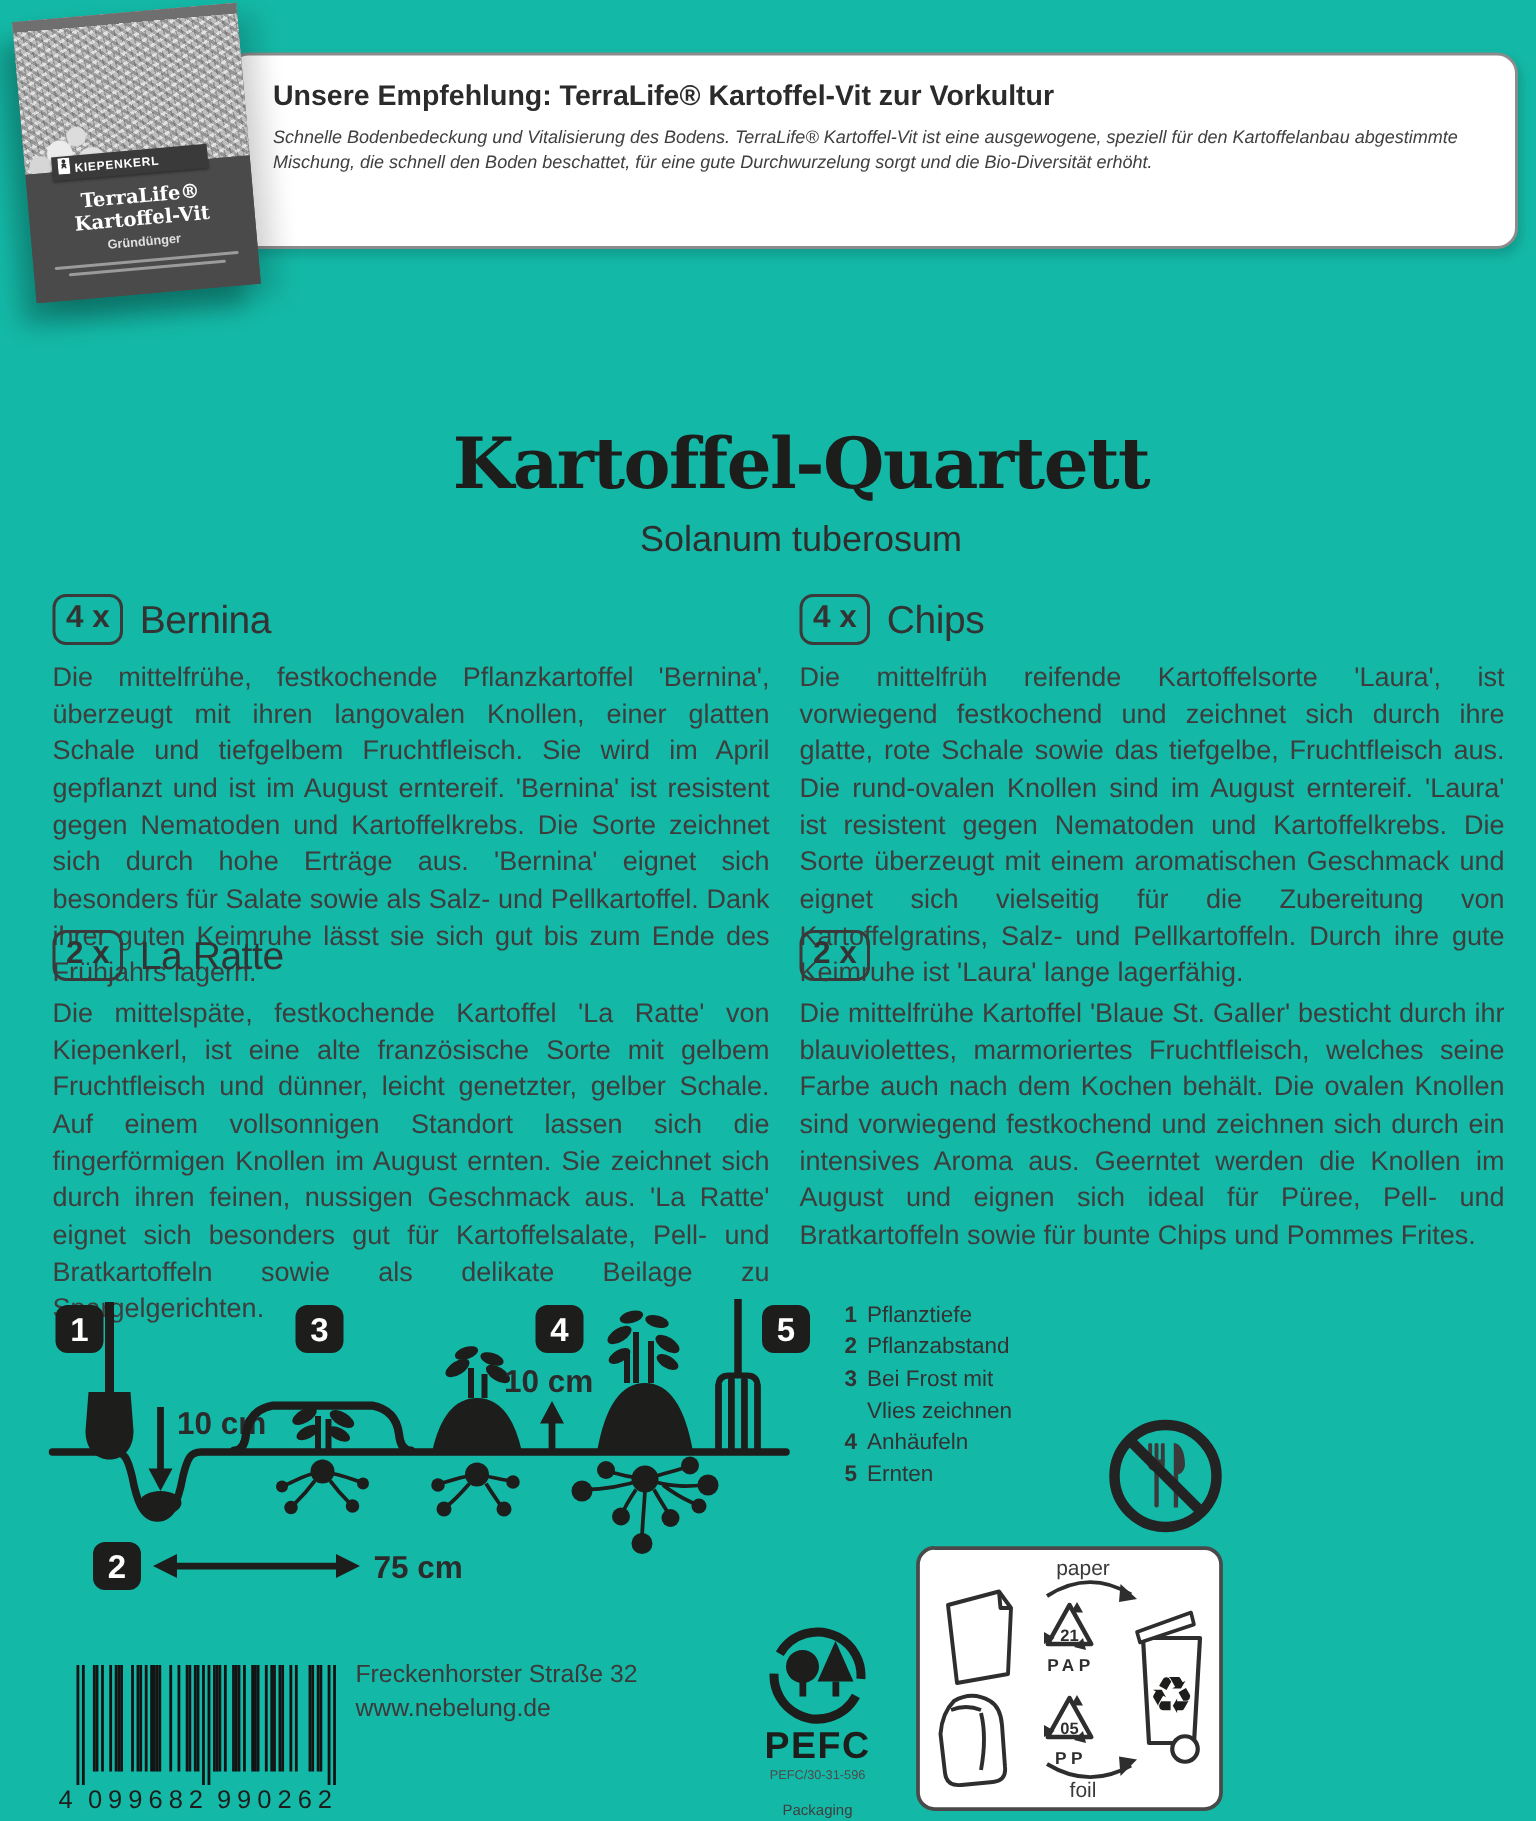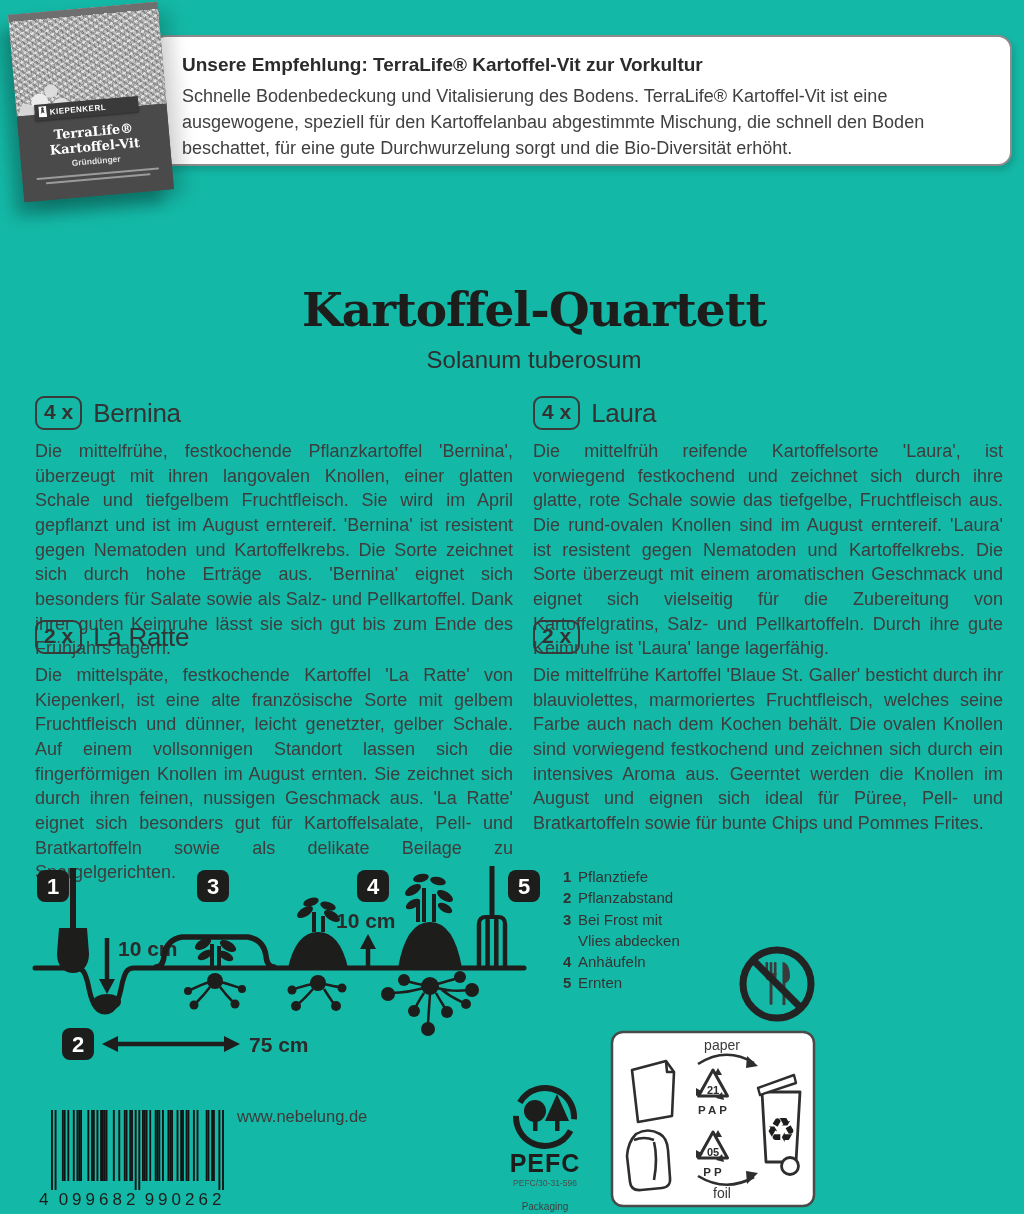--- a/index.html
+++ b/index.html
@@ -5,21 +5,21 @@
   html,body{margin:0;padding:0;background:#fff;}
   .sheet{position:relative;width:1024px;height:1214px;background:#14b8a6;overflow:hidden;
          font-family:"Liberation Sans",sans-serif;color:#3c3c3c;}
 
   
   .reco-box{position:absolute;left:152px;top:35px;width:860px;height:131px;
             border:2px solid #8c8c8c;border-radius:14px;background:#fff;
             box-shadow:2px 4px 7px rgba(0,0,0,.16);box-sizing:border-box;
             padding:17px 20px 0 28px;}
   .reco-title{font-size:19px;font-weight:bold;color:#2b2b2b;margin:0 0 7px 0;}
-  .reco-body{font-size:18px;line-height:1.45;color:#404040;width:805px;}
+  .reco-body{font-size:12px;line-height:1.45;color:#404040;width:805px;font-style:italic;}
 
   
   .bag{position:absolute;left:16px;top:8px;width:150px;height:188px;
        transform:rotate(-5deg);background:#4e4e4e;border-radius:2px;
        box-shadow:-10px 14px 16px rgba(0,0,0,.28),12px 8px 16px rgba(0,0,0,.15);}
   .bag-photo{position:absolute;left:0;top:0;right:0;height:102px;background-color:#bdbdbd;
     background-image:
       linear-gradient(180deg,#6f6f6f 0 7px,rgba(0,0,0,0) 7px),
       radial-gradient(circle at 16% 88%,#ececec 0 8px,rgba(0,0,0,0) 9px),
       radial-gradient(circle at 30% 95%,#e0e0e0 0 9px,rgba(0,0,0,0) 10px),
@@ -121,21 +121,21 @@
     <div class="v-block">
       <div class="v-head">
         <span class="qty-badge">4 x</span>
         <span class="v-name">Bernina</span>
       </div>
       <div class="v-desc">Die mittelfrühe, festkochende Pflanzkartoffel 'Bernina', überzeugt mit ihren langovalen Knollen, einer glatten Schale und tiefgelbem Fruchtfleisch. Sie wird im April gepflanzt und ist im August erntereif. 'Bernina' ist resistent gegen Nematoden und Kartoffelkrebs. Die Sorte zeichnet sich durch hohe Erträge aus. 'Bernina' eignet sich besonders für Salate sowie als Salz- und Pellkartoffel. Dank ihrer guten Keimruhe lässt sie sich gut bis zum Ende des Frühjahrs lagern.</div>
     </div>
     <div class="v-block">
       <div class="v-head">
         <span class="qty-badge">4 x</span>
-        <span class="v-name">Laura</span>
+        <span class="v-name">Chips</span>
       </div>
       <div class="v-desc">Die mittelfrüh reifende Kartoffelsorte 'Laura', ist vorwiegend festkochend und zeichnet sich durch ihre glatte, rote Schale sowie das tiefgelbe, Fruchtfleisch aus. Die rund-ovalen Knollen sind im August erntereif. 'Laura' ist resistent gegen Nematoden und Kartoffelkrebs. Die Sorte überzeugt mit einem aromatischen Geschmack und eignet sich vielseitig für die Zubereitung von Kartoffelgratins, Salz- und Pellkartoffeln. Durch ihre gute Keimruhe ist 'Laura' lange lagerfähig.</div>
     </div>
     <div class="v-block">
       <div class="v-head">
         <span class="qty-badge">2 x</span>
         <span class="v-name">La Ratte</span>
       </div>
       <div class="v-desc">Die mittelspäte, festkochende Kartoffel 'La Ratte' von Kiepenkerl, ist eine alte französische Sorte mit gelbem Fruchtfleisch und dünner, leicht genetzter, gelber Schale. Auf einem vollsonnigen Standort lassen sich die fingerförmigen Knollen im August ernten. Sie zeichnet sich durch ihren feinen, nussigen Geschmack aus. 'La Ratte' eignet sich besonders gut für Kartoffelsalate, Pell- und Bratkartoffeln sowie als delikate Beilage zu Spargelgerichten.</div>
     </div>
@@ -262,21 +262,21 @@
     <div class="legend-row">
       <span class="num">1</span>
         <span class="lbl">Pflanztiefe</span>
     </div>
     <div class="legend-row">
       <span class="num">2</span>
         <span class="lbl">Pflanzabstand</span>
     </div>
     <div class="legend-row">
       <span class="num">3</span>
-        <span class="lbl">Bei Frost mit Vlies abdecken</span>
+        <span class="lbl">Bei Frost mit Vlies zeichnen</span>
     </div>
     <div class="legend-row">
       <span class="num">4</span>
         <span class="lbl">Anhäufeln</span>
     </div>
     <div class="legend-row">
       <span class="num">5</span>
         <span class="lbl">Ernten</span>
     </div>
   </div>
@@ -351,20 +351,21 @@
           <rect x="181.44" y="0" width="1.87" height="80" fill="#141414"></rect>
           <rect x="185.08" y="0" width="1.87" height="80" fill="#141414"></rect>
         </g>
       <text class="bc-digit" x="2" y="95">4</text>
       <text class="bc-digit" x="62" y="95" text-anchor="middle" letter-spacing="4">099682</text>
       <text class="bc-digit" x="148" y="95" text-anchor="middle" letter-spacing="4">990262</text>
     </svg>
   </div>
 
   <div class="company">
+    <div>Freckenhorster Straße 32</div>
     <div>www.nebelung.de</div>
   </div>
 
   <div class="pefc">
     <svg width="92" height="130" viewBox="0 0 92 130">
       <g>
         <circle cx="45" cy="33" r="29" stroke="#1d1d1b" stroke-width="6" fill="none" stroke-dasharray="78 14 78 14" transform="rotate(28 45 33)"></circle>
         <circle cx="35" cy="27" r="11" fill="#1d1d1b"></circle>
         <rect x="33" y="36" width="4.5" height="11" fill="#1d1d1b"></rect>
         <polygon points="57,10 69,37 45,37" fill="#1d1d1b"></polygon>

